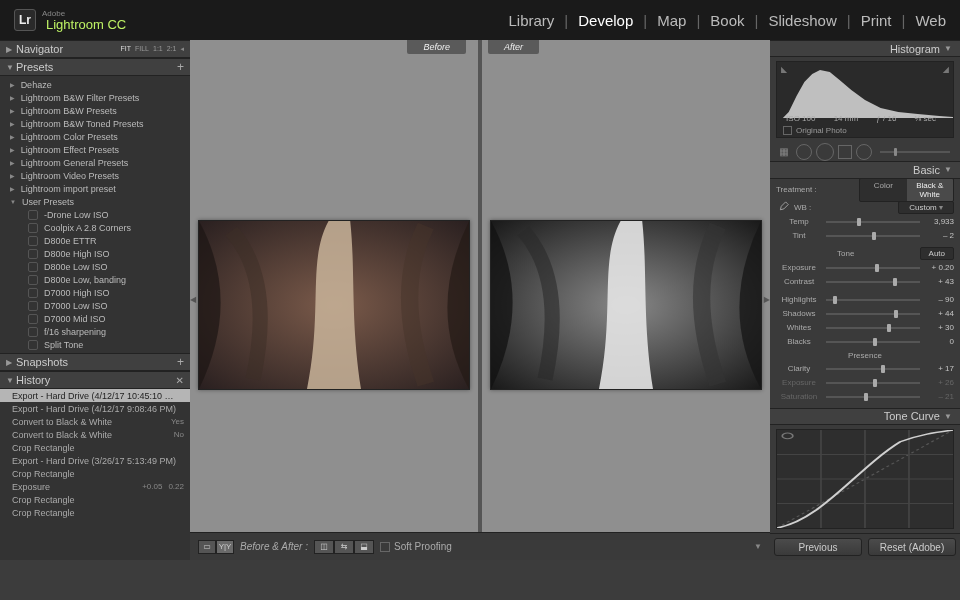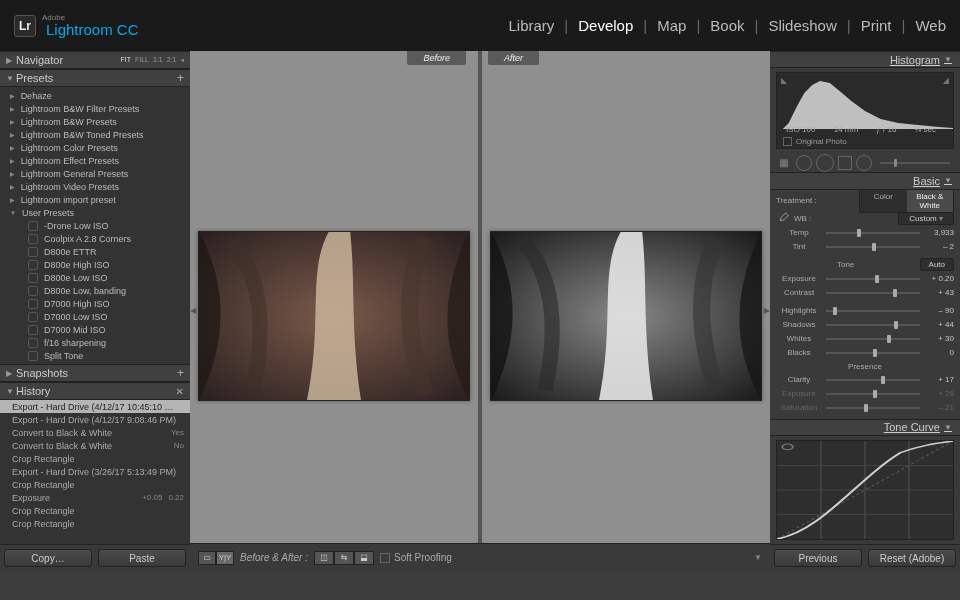--- a/index.html
+++ b/index.html
@@ -1,39 +1,39 @@
 <!DOCTYPE html>
 <html><head>
 <meta charset="utf-8">
 <style>
   * { box-sizing: border-box; margin: 0; padding: 0; font-family: "Helvetica Neue", Helvetica, Arial, sans-serif; }
   body { background:#3c3c3c; color:#c0c0c0; font-size:10px; width:960px; height:600px; overflow:hidden; user-select:none; }
 
   
-  .topbar { height:51px; background:#1a1a1a; display:flex; align-items:center; padding:0 14px; }
+  .topbar { height:40px; background:#1a1a1a; display:flex; align-items:center; padding:0 14px; }
   .logo { display:flex; flex-direction:column; }
   .logo-main { display:flex; align-items:center; gap:6px; }
   .logo-box { width:22px; height:22px; background:#2a2a2a; border:1px solid #555; display:flex; align-items:center; justify-content:center; font-size:12px; color:#eee; font-weight:bold; border-radius:3px;}
-  .logo-name  { font-size:15px; color:#0ea5e9; font-weight:300; margin-left:4px;}
+  .logo-name  { font-size:13px; color:#bef264; font-weight:300; margin-left:4px;}
   .modules { margin-left:auto; display:flex; gap:10px; font-size:15px; font-weight:300; }
   .modules span { color:#bbb; cursor:pointer; }
   .modules span.active { color:#fff; }
   .modules .sep { color:#666; }
 
   
   .main { display:flex; height:520px; }
   .left-panel, .right-panel { width:190px; background:#3a3a3a; display:flex; flex-direction:column; }
   .canvas { flex:1; background:#8f8f8f; position:relative; display:flex; }
 
   
   .phdr { height:18px; background:#404040; border-top:1px solid #222; border-bottom:1px solid #222; display:flex; align-items:center; padding:0 6px; font-size:11px; color:#ccc; }
   .phdr .tri { width:10px; color:#999; font-size:8px;}
   .phdr .flex { flex:1; }
   .phdr .plus { color:#aaa; font-size:12px;}
-  .phdr.right { justify-content:flex-end;text-decoration:underline; }
+  .phdr.right { justify-content:flex-end; }
   .phdr.right .tri { order:3; margin-left:4px;}
   .phdr .close { font-size:10px; color:#aaa;}
 
   
   .nav-opts { display:flex; gap:4px; font-size:7px; color:#999; }
 
   
   .tree { padding:2px 0 2px 10px; overflow-y:auto; flex:0 0 auto; background:#333; max-height:300px;}
   .tree .folder, .tree .leaf { height:13px; display:flex; align-items:center; gap:6px; font-size:9px; color:#bbb; }
   .tree .folder::before { content:"▶"; font-size:6px; color:#888; }
@@ -259,24 +259,20 @@
           <span class="flex">Crop Rectangle</span>
           <span class="val"></span>
           <span class="val" style="margin-left:6px"></span>
         </div>
         <div class="row">
           <span class="val"></span>
           <span class="val" style="margin-left:6px"></span>
         </div>
       </div>
 
-    <div class="lr-btnrow">
-      <div class="lr-btn">Copy…</div>
-      <div class="lr-btn">Paste</div>
-    </div>
   </div>
 
   <div class="canvas">
     <span class="left-edge">◀</span>
     <div class="canvas-half before">
       <span class="ba-label">Before</span>
       <div class="photo">
         <svg viewBox="0 0 250 170" preserveAspectRatio="none" width="100%" height="100%">
           <defs>
             <radialGradient id="rock" cx="50%" cy="50%" r="70%">

